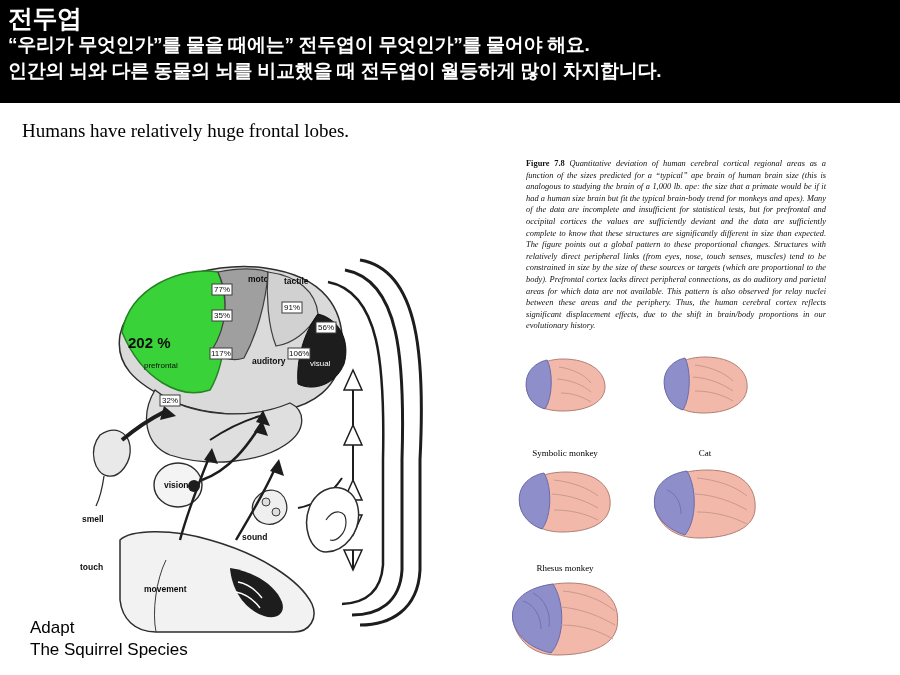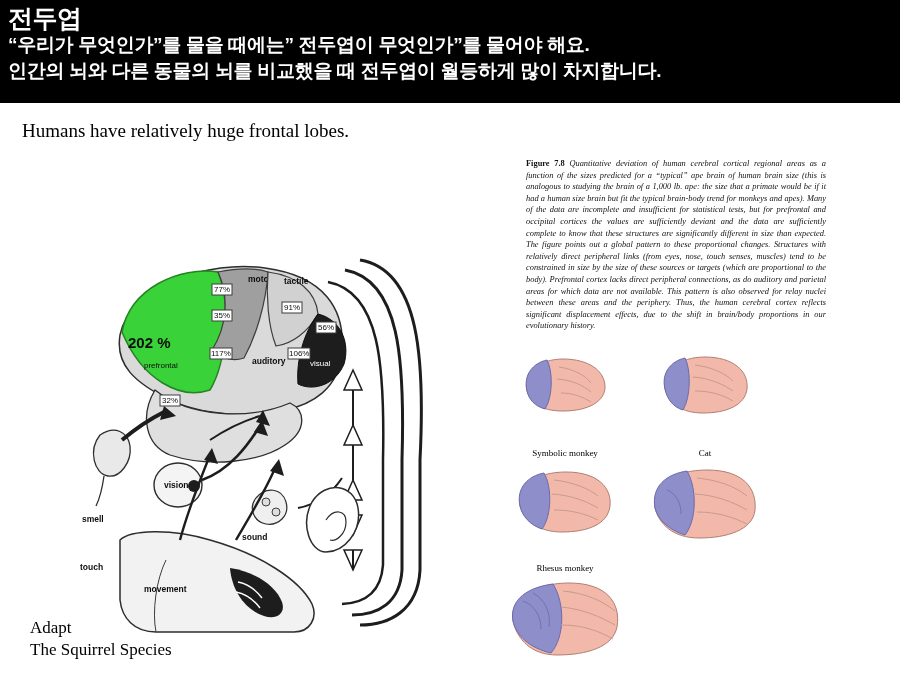--- a/index.html
+++ b/index.html
@@ -61,21 +61,21 @@
   }
   .left-figure svg { display: block; }
 
   .adapt-note {
     position: absolute;
     left: 30px;
     top: 617px;
     font-size: 17px;
     line-height: 22px;
     color: #000;
-    font-family: Liberation Serif, serif;
+    font-family: Liberation Sans, sans-serif;
   }
 
   
   .right-block {
     position: absolute;
     left: 478px;
     top: 158px;
     width: 300px;
     margin-left: 48px;
   }

